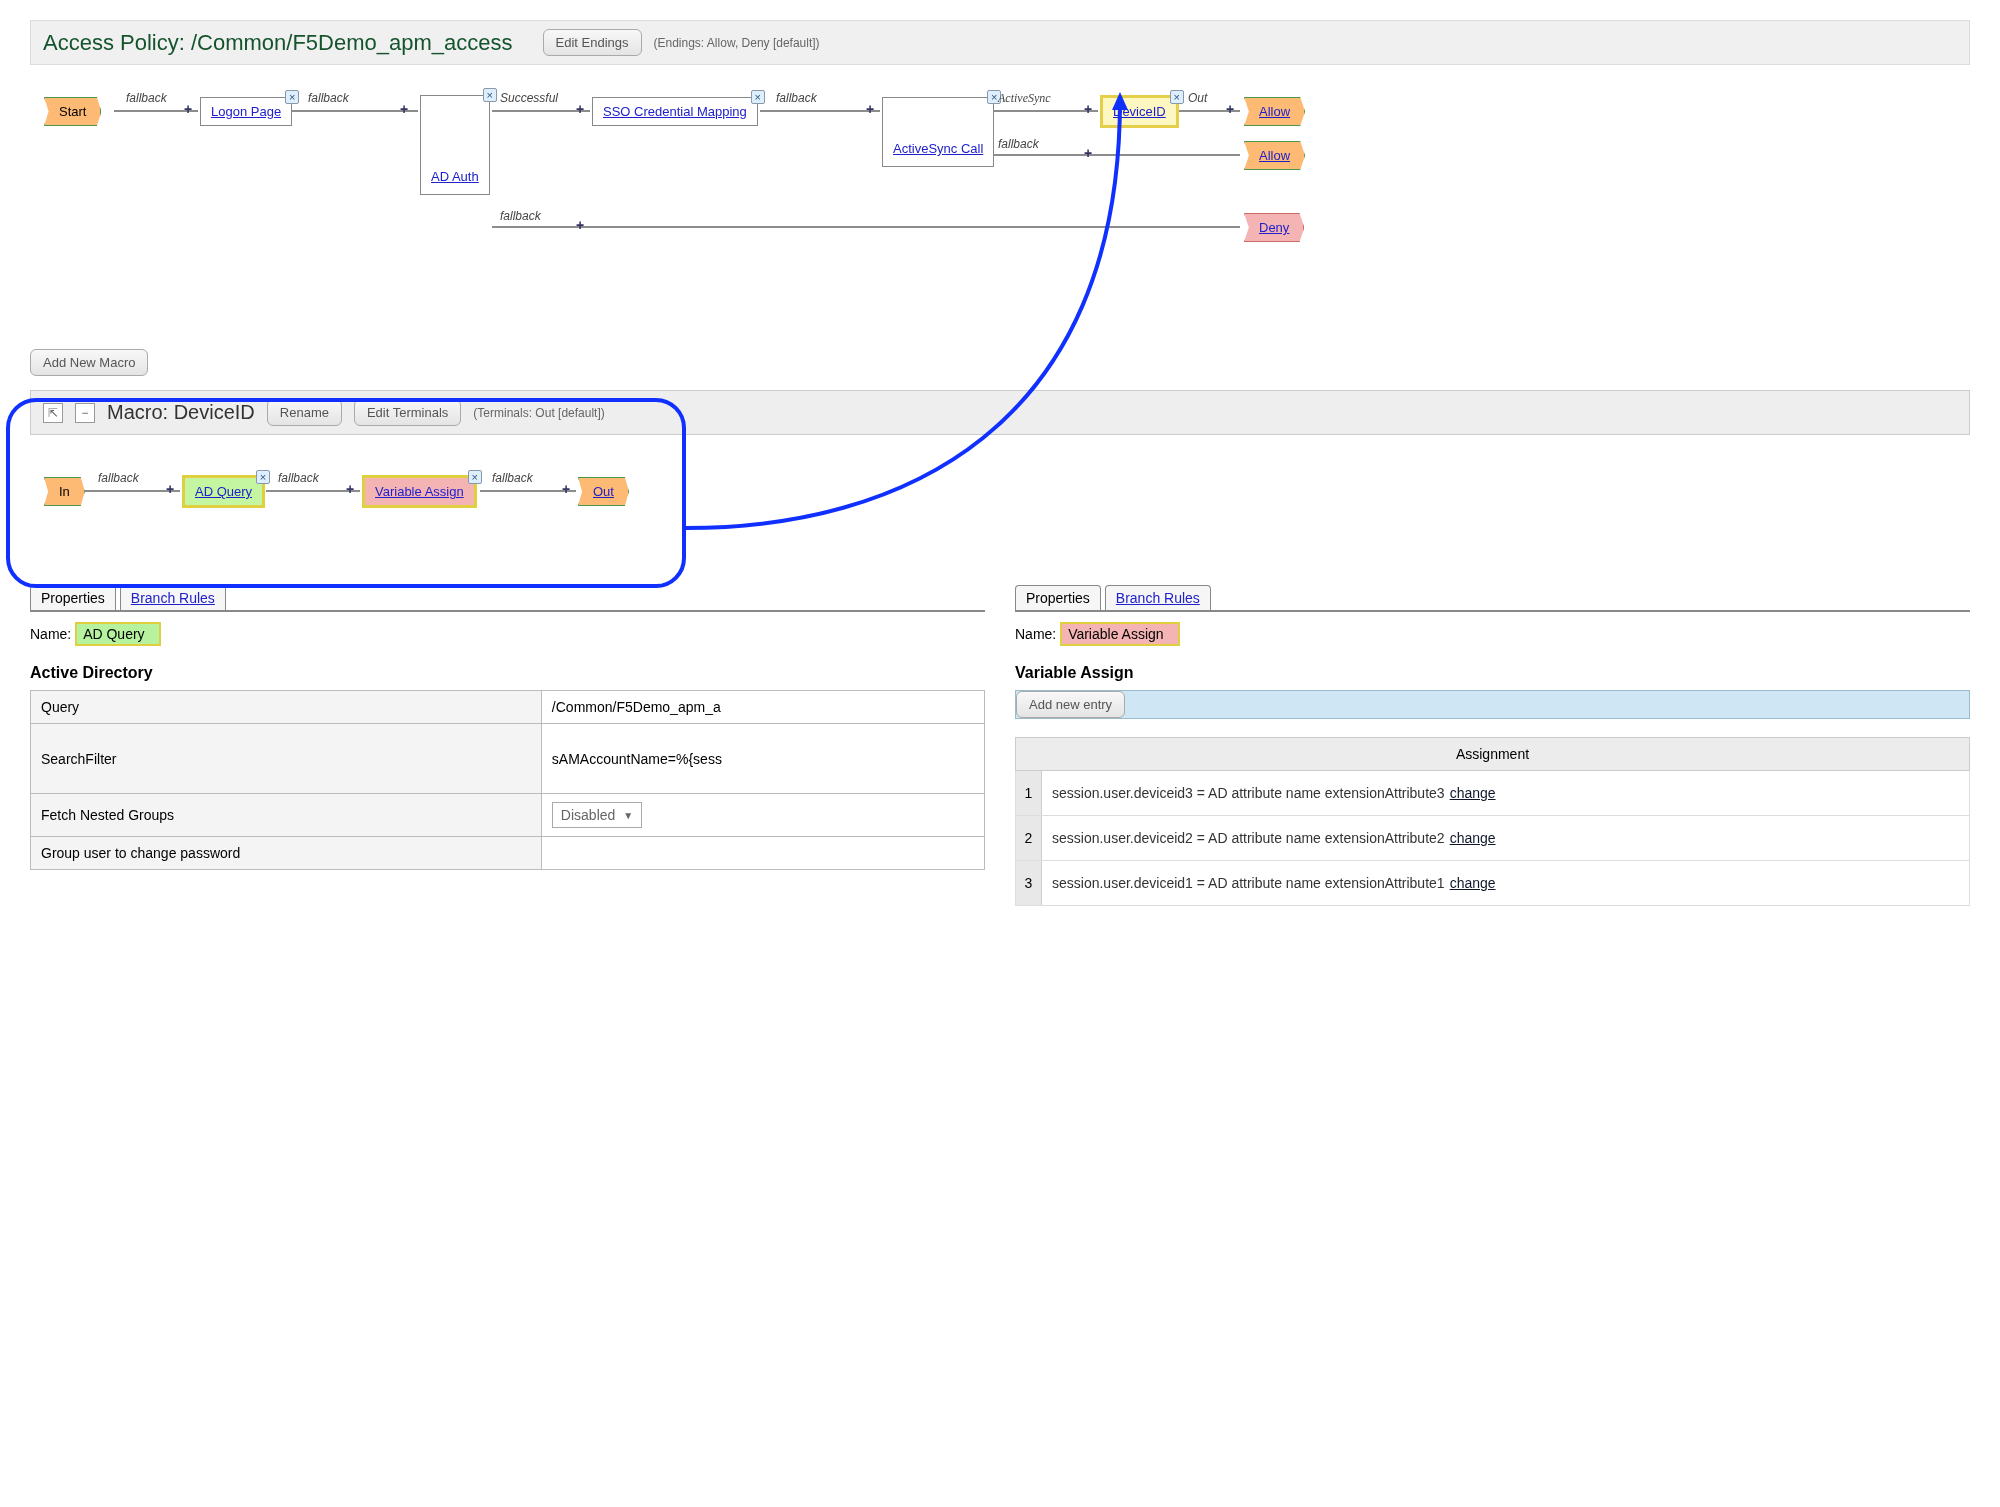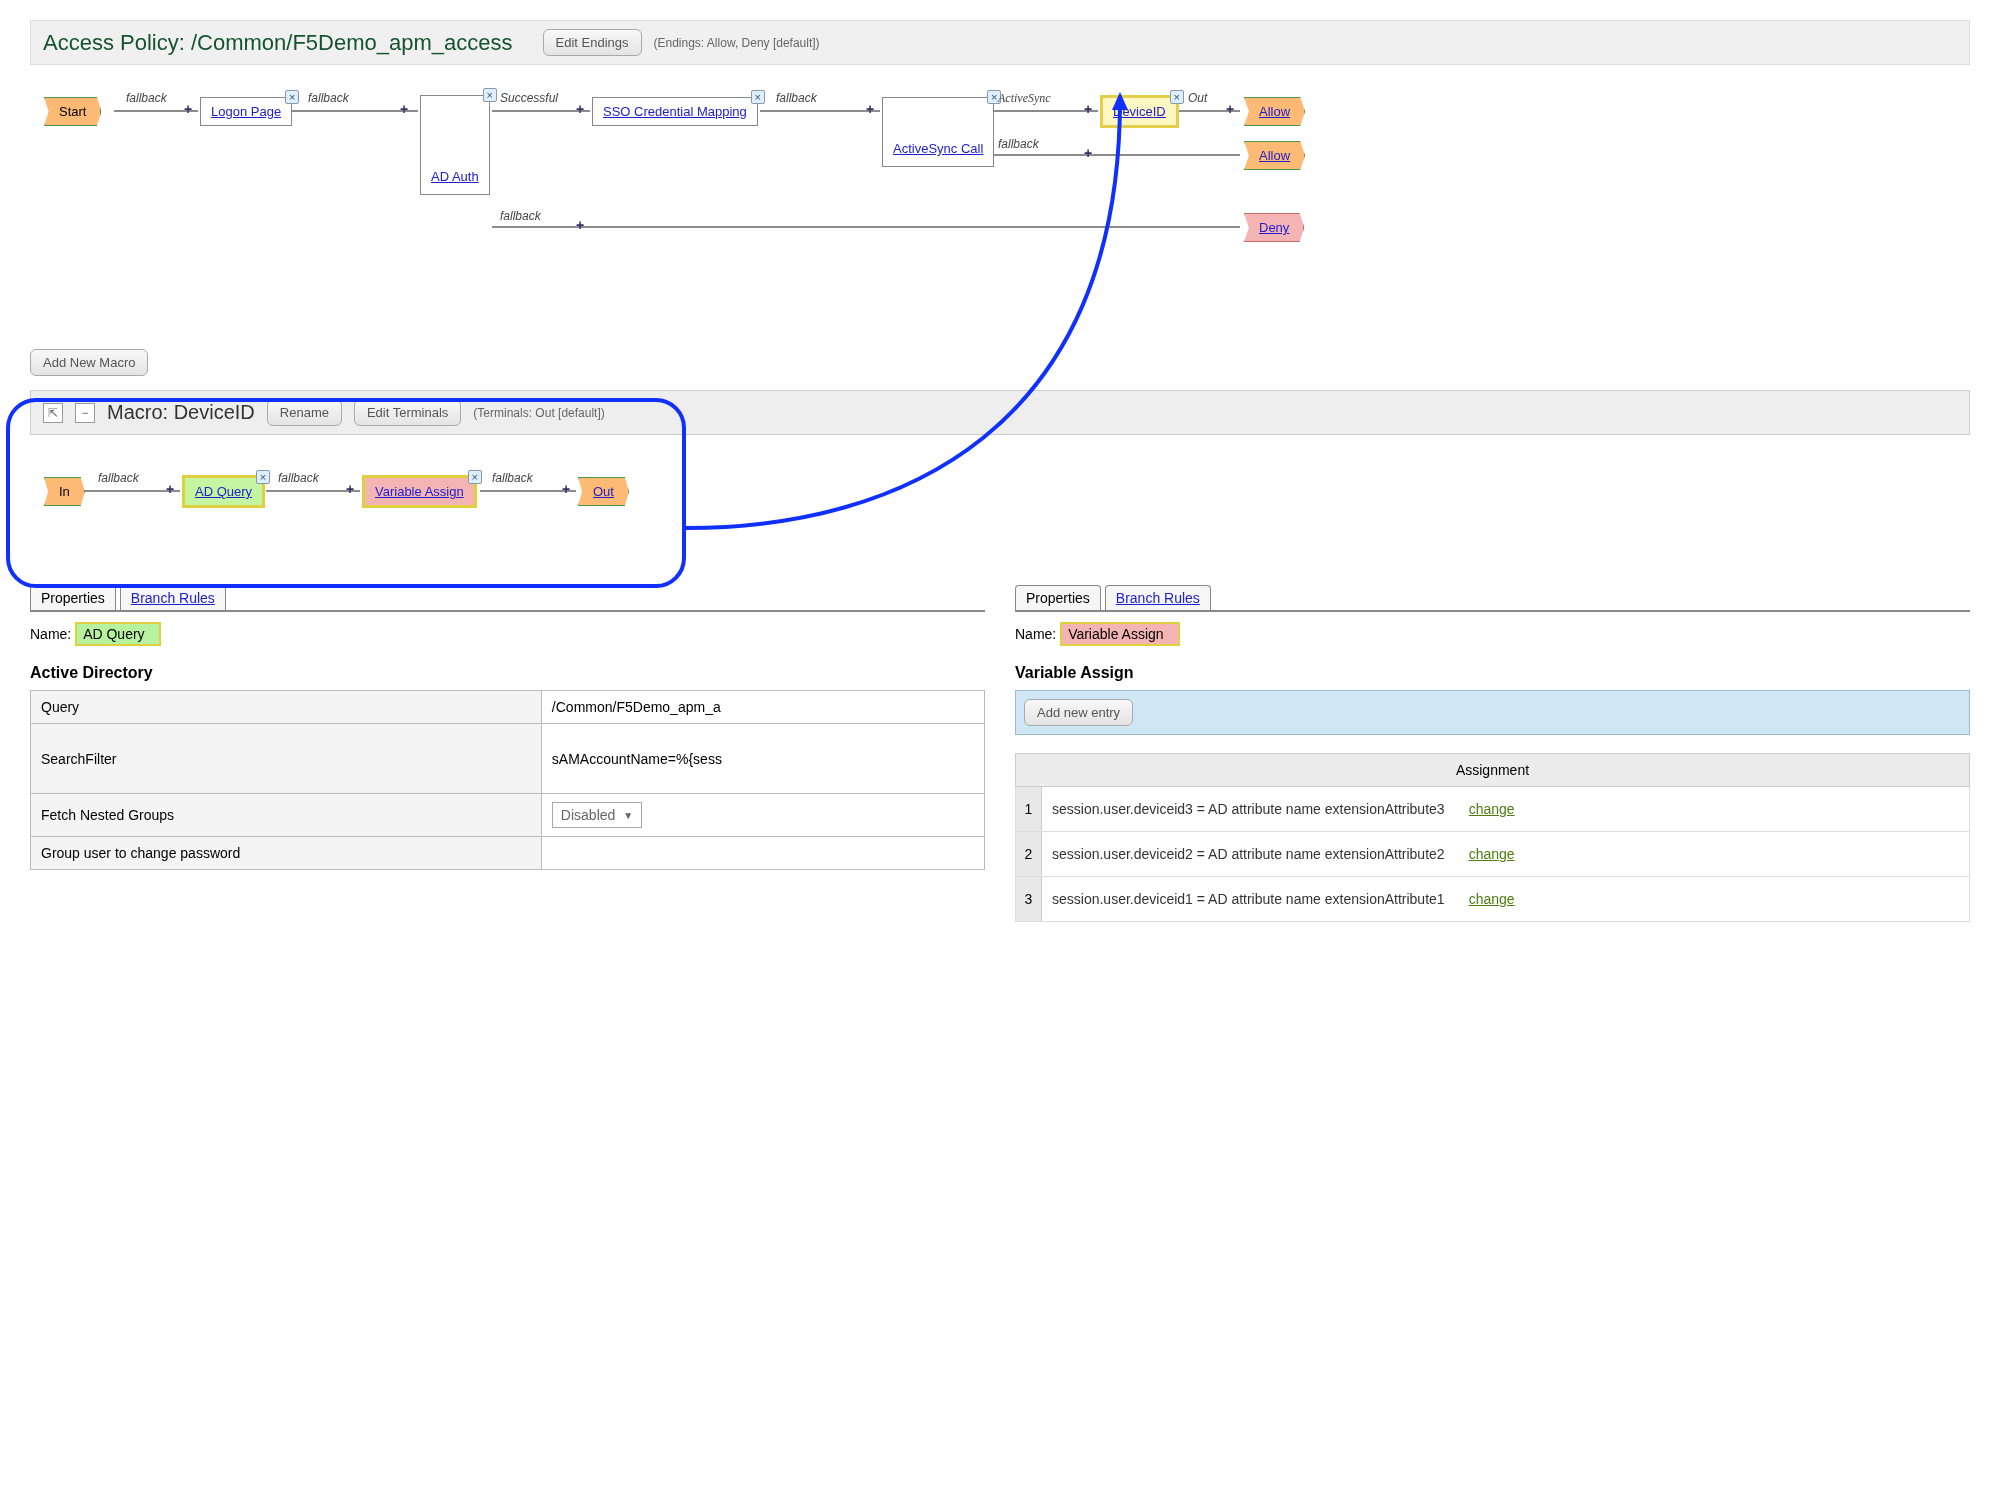--- a/index.html
+++ b/index.html
@@ -69,26 +69,26 @@
   .tab a { color:#2020cc; text-decoration:underline; }
   .field-row { margin:10px 0 18px 0; font-size:14px; }
   .hl-green { background:#b7f29f; border:2px solid #e0d040; padding:2px 14px 2px 6px; display:inline-block; }
   .hl-red   { background:#f5b4b4; border:2px solid #e0d040; padding:2px 14px 2px 6px; display:inline-block; }
   .section-title { font-weight:bold; font-size:16px; margin:8px 0; }
   table.props { width:100%; border-collapse:collapse; }
   table.props td { border:1px solid #bbb; padding:8px 10px; background:#f4f4f4; font-size:14px; }
   table.props td.val { background:#fff; }
   .sel { border:1px solid #aaa; background:#fff; padding:4px 8px; display:inline-flex; align-items:center; gap:8px; color:#666; min-width:140px; }
   .sel .car { font-size:10px;}
-  .bluebar { background:#cfe7f5; border:1px solid #9bc; padding:8px; }
+  .bluebar { background:#cfe7f5; border:1px solid #9bc; padding:0; }
   .assign-head { background:#ececec; text-align:center; padding:8px; border:1px solid #ccc; font-size:14px; margin-top:18px;}
   .assign-row { display:flex; align-items:center; border:1px solid #ddd; border-top:none; }
   .assign-row .num { width:26px; background:#e8e8e8; border-right:1px solid #ccc; text-align:center; padding:14px 0; font-size:14px;}
   .assign-row .txt { flex:1; padding:14px 10px; font-size:14px; color:#333; }
-  .assign-row a { color:#4d7c0f; text-decoration:underline; margin-left:24px; }
+  .assign-row a { color:#0f172a; text-decoration:underline; margin-left:5px; }
 </style>
 </head>
 <body>
 
 
 
 
 <div class="header-row">
   <span class="title">Access Policy: /Common/F5Demo_apm_access</span>
   <button class="btn">Edit Endings</button>

